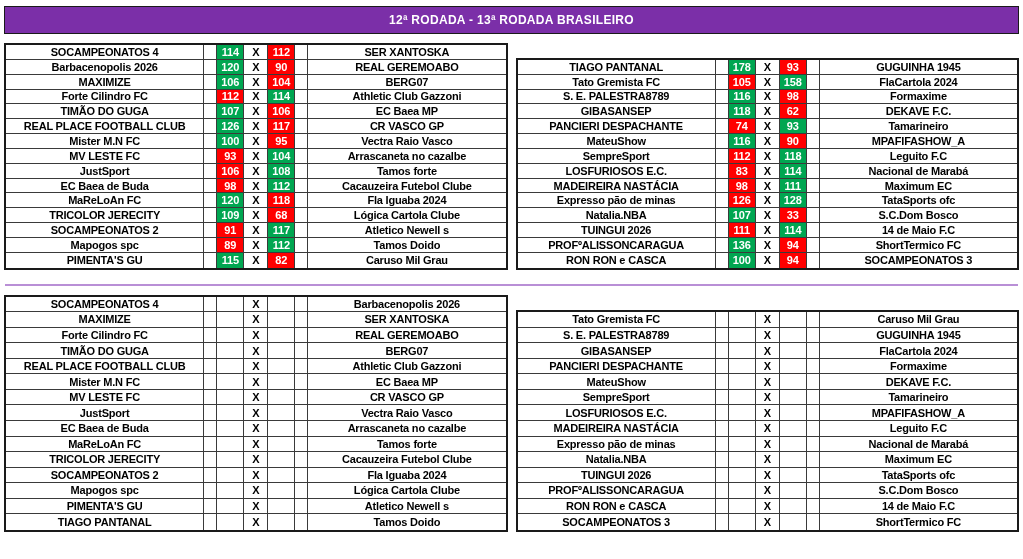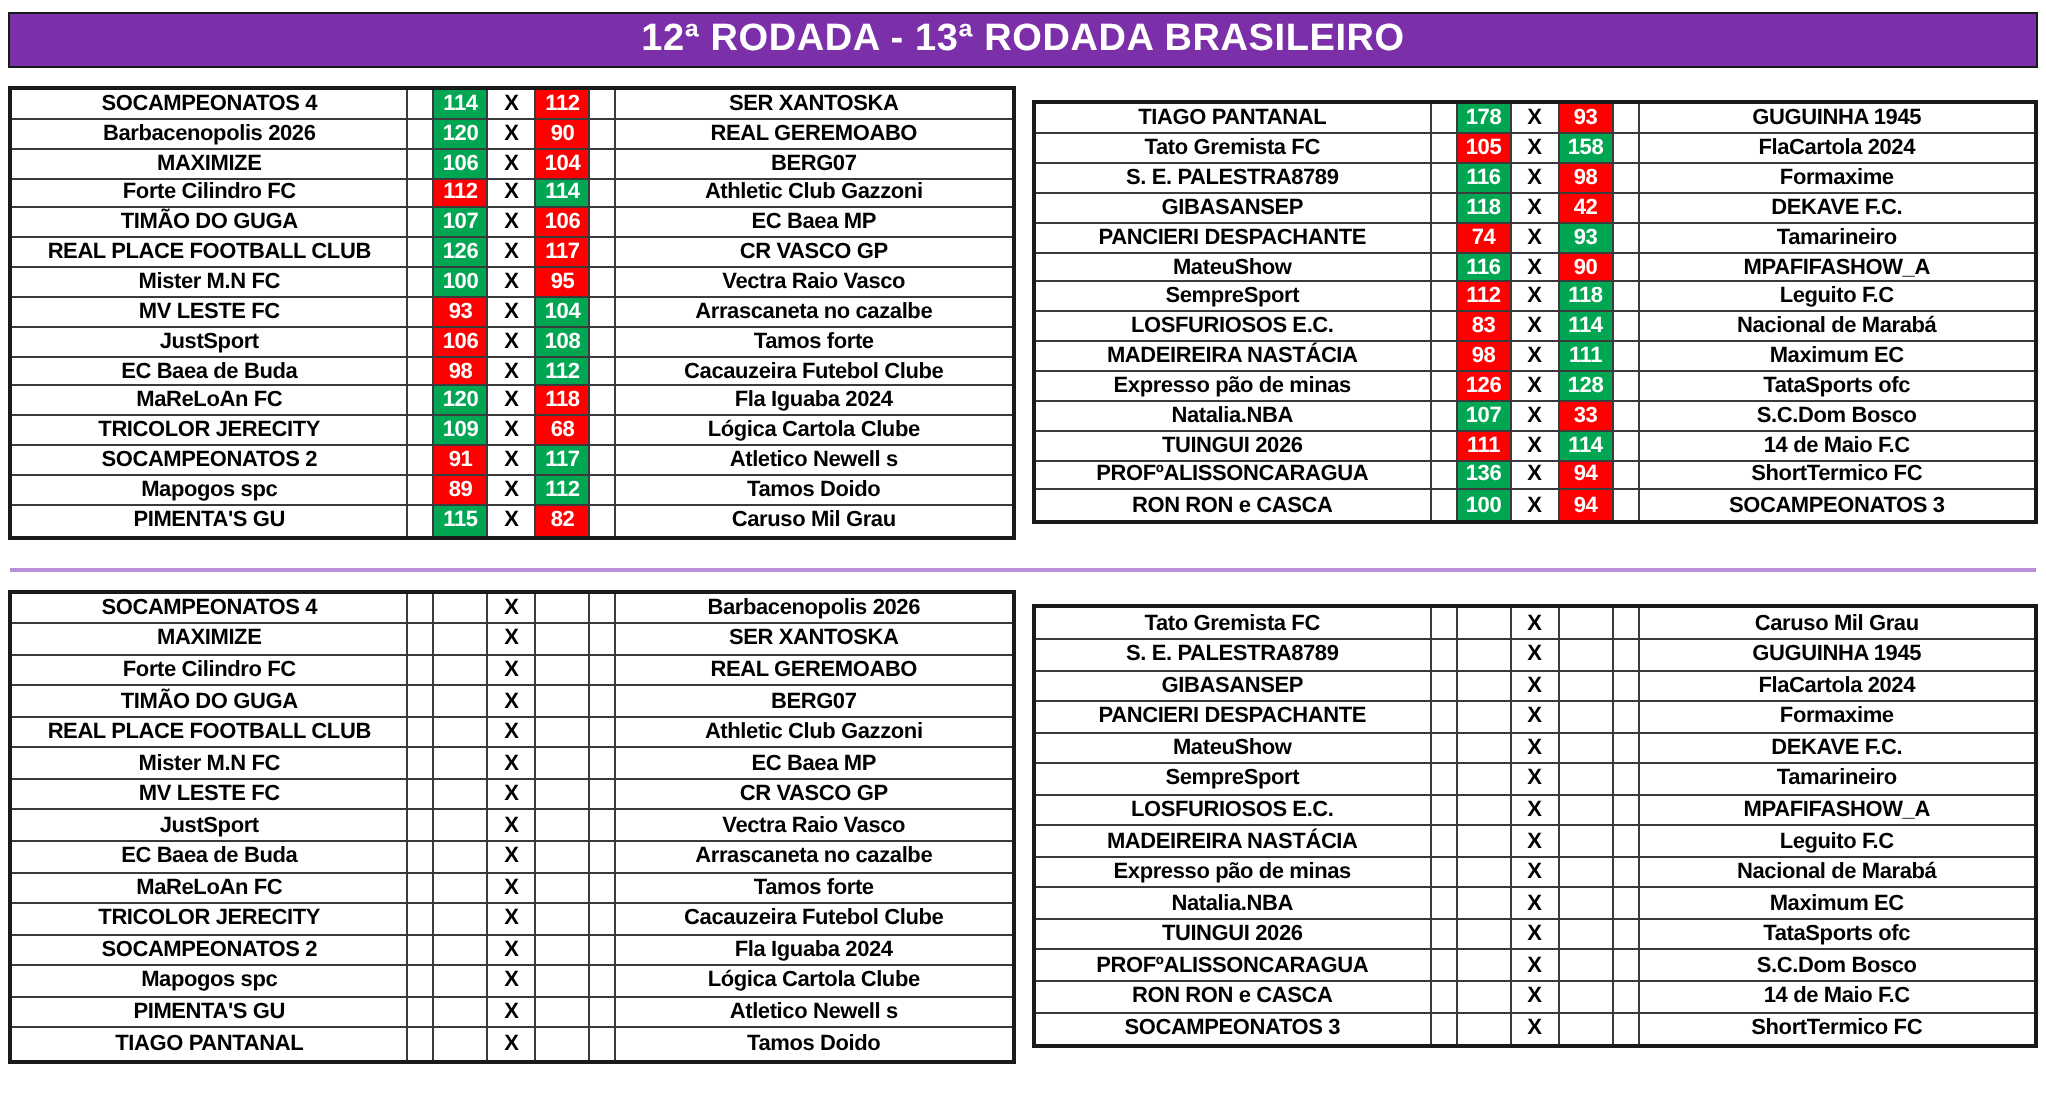--- a/index.html
+++ b/index.html
@@ -6,27 +6,27 @@
   body {
     width:1023px; height:559px; overflow:hidden;
     font-family:"Liberation Sans", sans-serif;
     -webkit-font-smoothing:antialiased;
   }
   .page { padding:6px 4px 0 4px; }
 
   .band {
     height:26px; line-height:26px;
     background:var(--header-bg,#7B2FA8);
-    color:#ffffff; font-weight:bold; font-size:19px;
+    color:#ffffff; font-weight:bold; font-size:12px;
     text-align:center; letter-spacing:0.3px;
     border:1px solid #1a1a1a;
   }
   .thin-sep { height:2px; background:var(--sep-line,#B98FD6); margin:14px 1px 5px 1px; }
 
-  .tables { display:flex; gap:8px; margin-top:9px; align-items:center; }
+  .tables { display:flex; gap:8px; margin-top:9px; align-items:flex-end; }
   .match-table {
     flex:1; border:2px solid #1a1a1a; background:#fff;
   }
   .match-row { display:flex; box-sizing:border-box; }
   .s1 .match-row { height:14.85px; }
   .s2 .match-row { height:15.55px; }
   .match-row:not(:last-child) { border-bottom:1px solid #3a3a3a; }
 
   .cell {
     box-sizing:border-box;
@@ -215,21 +215,21 @@
           <div class="cell x">X</div>
           <div class="cell score loss">98</div>
           <div class="cell spacer"></div>
           <div class="cell name">Formaxime</div>
         </div>
         <div class="match-row">
           <div class="cell name">GIBASANSEP</div>
           <div class="cell spacer"></div>
           <div class="cell score win">118</div>
           <div class="cell x">X</div>
-          <div class="cell score loss">42</div>
+          <div class="cell score loss">62</div>
           <div class="cell spacer"></div>
           <div class="cell name">DEKAVE F.C.</div>
         </div>
         <div class="match-row">
           <div class="cell name">PANCIERI DESPACHANTE</div>
           <div class="cell spacer"></div>
           <div class="cell score loss">74</div>
           <div class="cell x">X</div>
           <div class="cell score win">93</div>
           <div class="cell spacer"></div>

